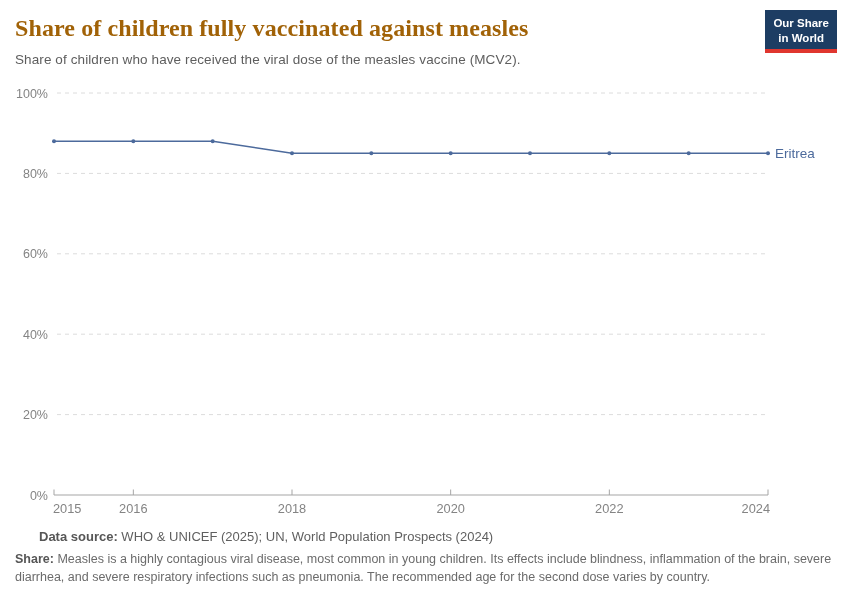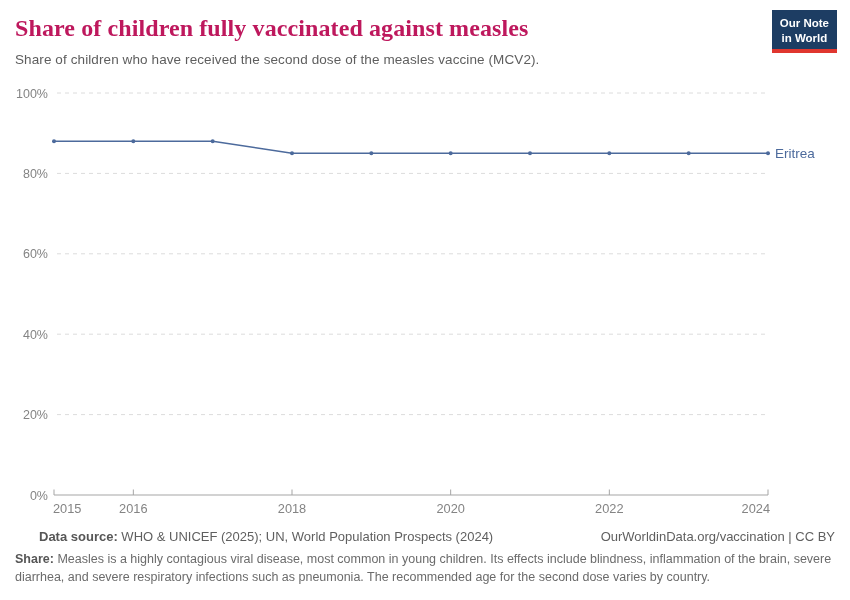--- a/index.html
+++ b/index.html
@@ -4,21 +4,21 @@
 <style>
   * { margin: 0; padding: 0; box-sizing: border-box; }
   html, body { width: 850px; height: 600px; background: #ffffff; overflow: hidden; }
   body { font-family: "Liberation Sans", sans-serif; position: relative; }
 
   .page { position: absolute; inset: 0; background: #fff; }
 
   .chart-title {
     position: absolute; left: 15px; top: 15px;
     font-family: "Liberation Serif", "DejaVu Serif", serif;
-    font-size: 24px; font-weight: 700; color: #be185d; letter-spacing: 0.1px;
+    font-size: 24px; font-weight: 700; color: #a16207; letter-spacing: 0.1px;
     white-space: nowrap;
   }
   .chart-subtitle {
     position: absolute; left: 15px; top: 52px;
     font-size: 13.5px; color: #5e5e5e; letter-spacing: 0.1px;
   }
 
   .owid-logo {
     position: absolute; top: 10px; right: 13px;
     background: #1d3d63; border-bottom: 4px solid #e0362f;
@@ -35,24 +35,24 @@
   .src-row b, .note b { font-weight: 700; color: #565656; }
   .citation { color: #5f5f5f; cursor: pointer; white-space: nowrap; }
   .note { margin-top: 7px; font-size: 12.5px; line-height: 1.42; color: #6b6b6b; max-width: 818px; }
 </style>
 </head>
 <body>
 
 <div class="page">
 
   <h1 class="chart-title">Share of children fully vaccinated against measles</h1>
-  <p class="chart-subtitle">Share of children who have received the second dose of the measles vaccine (MCV2).</p>
+  <p class="chart-subtitle">Share of children who have received the viral dose of the measles vaccine (MCV2).</p>
 
   <div class="owid-logo" style="background: rgb(29, 61, 99); border-bottom-color: rgb(224, 54, 47);">
-    <span>Our Note</span>
+    <span>Our Share</span>
     <span>in World</span>
   </div>
 
   <svg class="chart" width="850" height="445" viewBox="0 0 850 445">
       <text x="48" y="419.5" text-anchor="end" font-size="12.5" fill="#848484">0%</text>
       <line x1="57" y1="334.6" x2="768" y2="334.6" stroke="#dcdcdc" stroke-width="1" stroke-dasharray="4,4"></line>
       <text x="48" y="339.1" text-anchor="end" font-size="12.5" fill="#848484">20%</text>
       <line x1="57" y1="254.2" x2="768" y2="254.2" stroke="#dcdcdc" stroke-width="1" stroke-dasharray="4,4"></line>
       <text x="48" y="258.7" text-anchor="end" font-size="12.5" fill="#848484">40%</text>
       <line x1="57" y1="173.8" x2="768" y2="173.8" stroke="#dcdcdc" stroke-width="1" stroke-dasharray="4,4"></line>
@@ -86,20 +86,19 @@
       <circle cx="688.6666666666666" cy="73.30000000000001" r="2" fill="#4c6a9c"></circle>
       <circle cx="768" cy="73.30000000000001" r="2" fill="#4c6a9c"></circle>
       <text x="775" y="77.80000000000001" font-size="13.5" fill="#4c6a9c">Eritrea</text>
     </svg>
 
   <div class="footer">
     <div class="src-row">
       <div>
         <b>Data source:</b><span> WHO &amp; UNICEF (2025); UN, World Population Prospects (2024)</span>
       </div>
-      <div class="citation">OurWorldinData.org/vaccination | CC BY</div>
     </div>
     <div class="note">
       <b>Share:</b><span> Measles is a highly contagious viral disease, most common in young children. Its effects include blindness, inflammation of the brain, severe diarrhea, and severe respiratory infections such as pneumonia. The recommended age for the second dose varies by country.</span>
     </div>
   </div>
 
 </div>
 
 </body></html>

